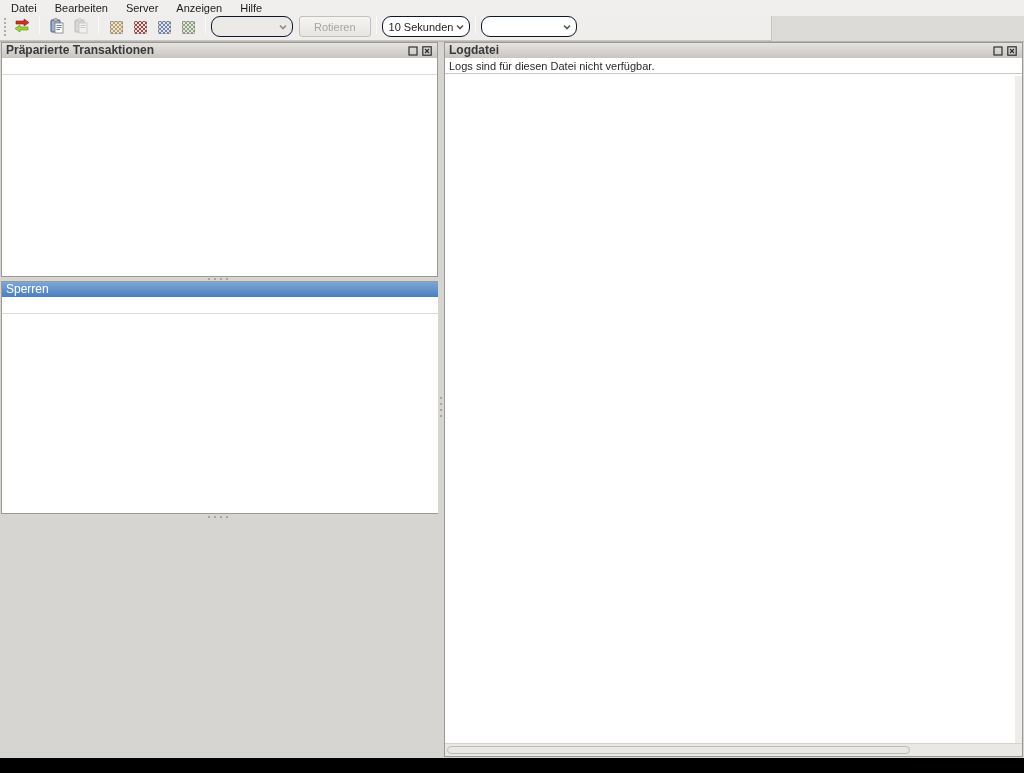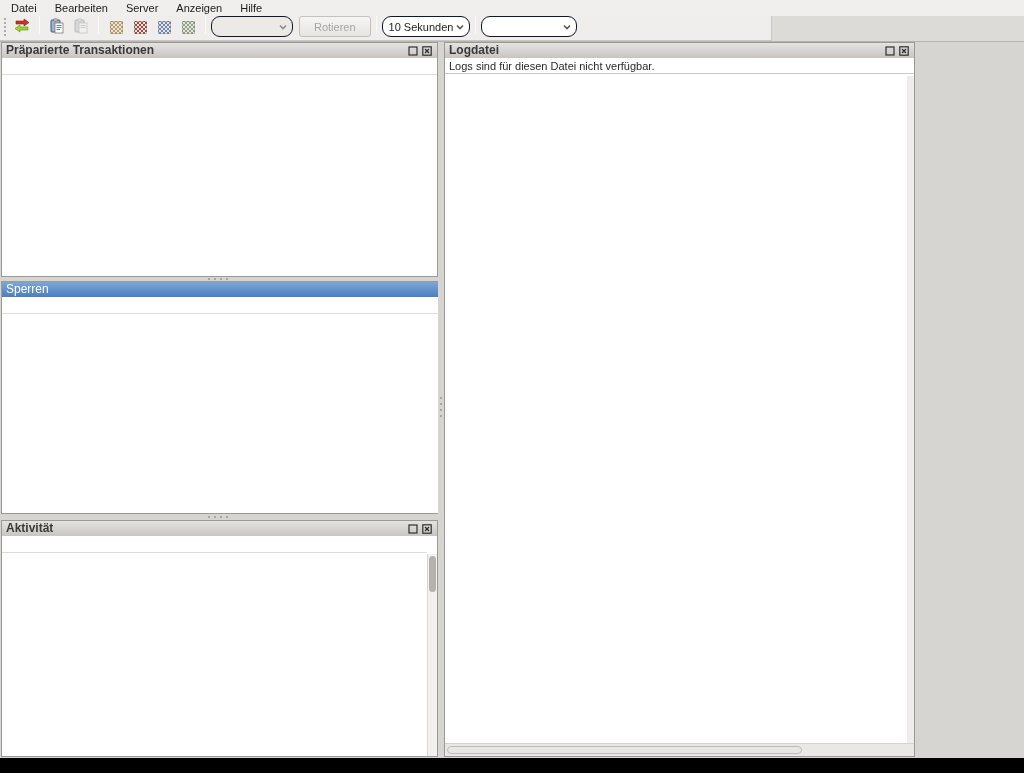--- a/index.html
+++ b/index.html
@@ -241,49 +241,26 @@
       </div>
       <div class="list">
         <div class="list-header" style="border-bottom-color:#dedcd8;"></div>
       </div>
     </div>
 
     <div class="hsash" style="top:472px; height:6px;">
       <div class="dots"></div>
     </div>
 
-    <div class="pane" style="left:1px; top:478px; width:437px; height:237px;">
-      <div class="caption gray">
-        <span class="cap-title">Aktivität</span>
-        <span class="cap-btn">
-          <svg width="10" height="10" viewBox="0 0 10 10">
-              <rect x="1" y="1" width="8" height="8" fill="none" stroke="currentColor" stroke-width="1.2"></rect>
-            </svg>
-        </span>
-        <span class="cap-btn">
-          <svg width="10" height="10" viewBox="0 0 10 10">
-              <rect x="0.8" y="0.8" width="8.4" height="8.4" fill="none" stroke="currentColor" stroke-width="1.2"></rect>
-              <line x1="3" y1="3" x2="7" y2="7" stroke="currentColor" stroke-width="1.2"></line>
-              <line x1="7" y1="3" x2="3" y2="7" stroke="currentColor" stroke-width="1.2"></line>
-            </svg>
-        </span>
-      </div>
-      <div class="list">
-        <div class="list-header" style="border-bottom-color:#dedcd8; margin-right:10px;"></div>
-        <div class="vscroll">
-          <div class="thumb"></div>
-        </div>
-      </div>
-    </div>
 
     <div class="vsash">
       <div class="dots"></div>
     </div>
 
-    <div class="pane" style="left:444px; top:0; width:471px; height:715px;">
+    <div class="pane" style="left:444px; top:0; width:579px; height:715px;">
       <div class="caption gray">
         <span class="cap-title">Logdatei</span>
         <span class="cap-btn">
           <svg width="10" height="10" viewBox="0 0 10 10">
               <rect x="1" y="1" width="8" height="8" fill="none" stroke="currentColor" stroke-width="1.2"></rect>
             </svg>
         </span>
         <span class="cap-btn">
           <svg width="10" height="10" viewBox="0 0 10 10">
               <rect x="0.8" y="0.8" width="8.4" height="8.4" fill="none" stroke="currentColor" stroke-width="1.2"></rect>

